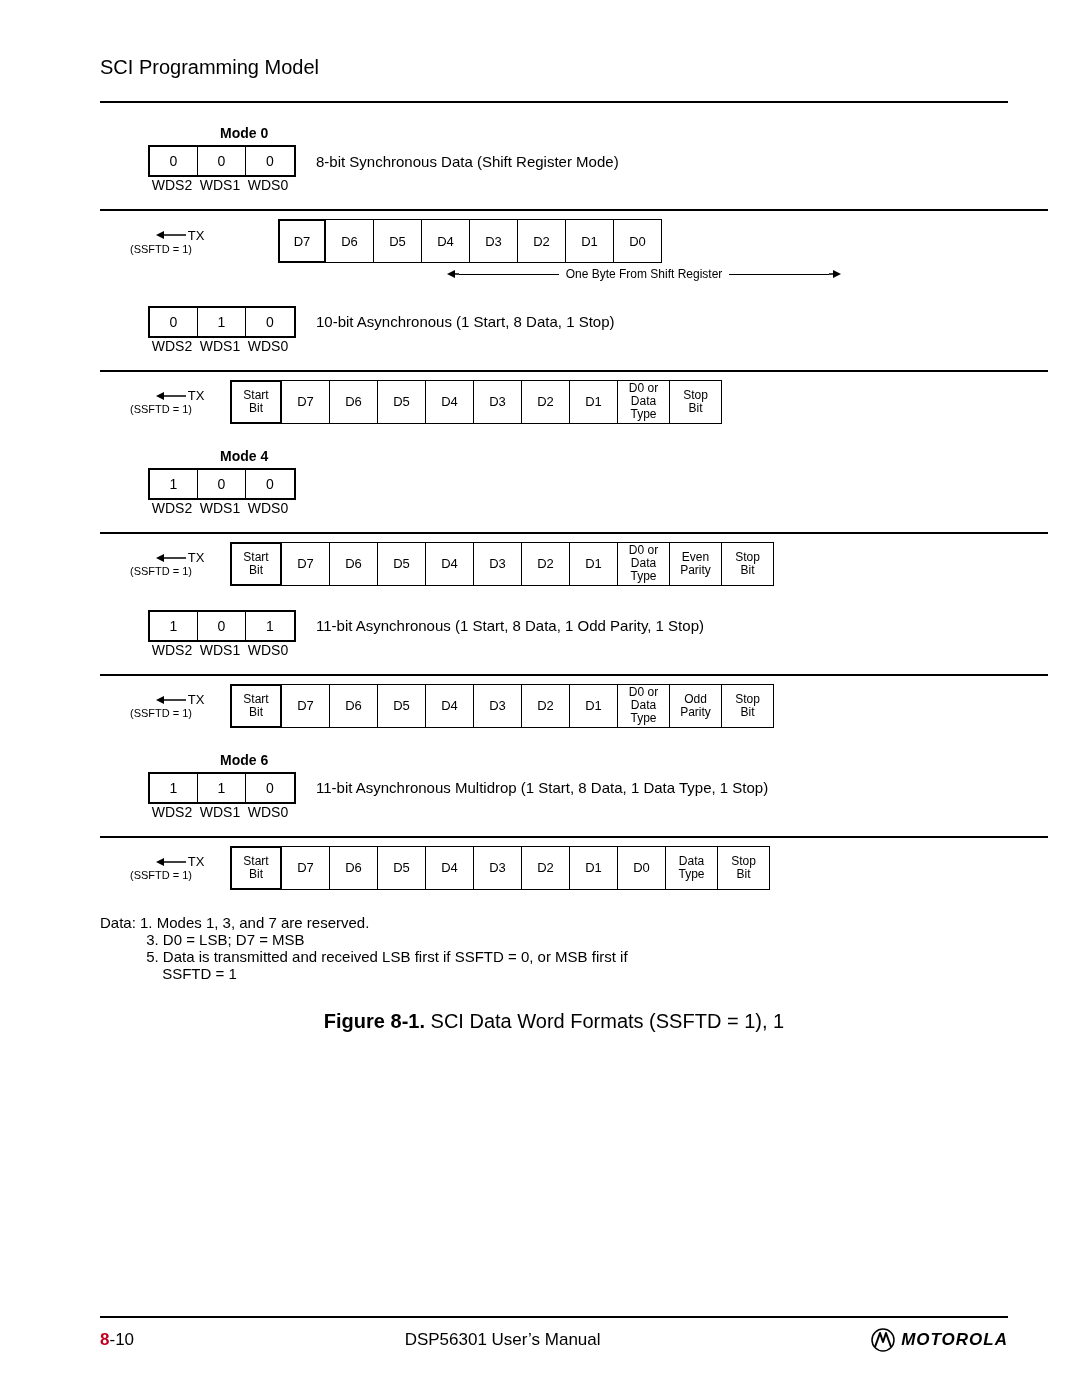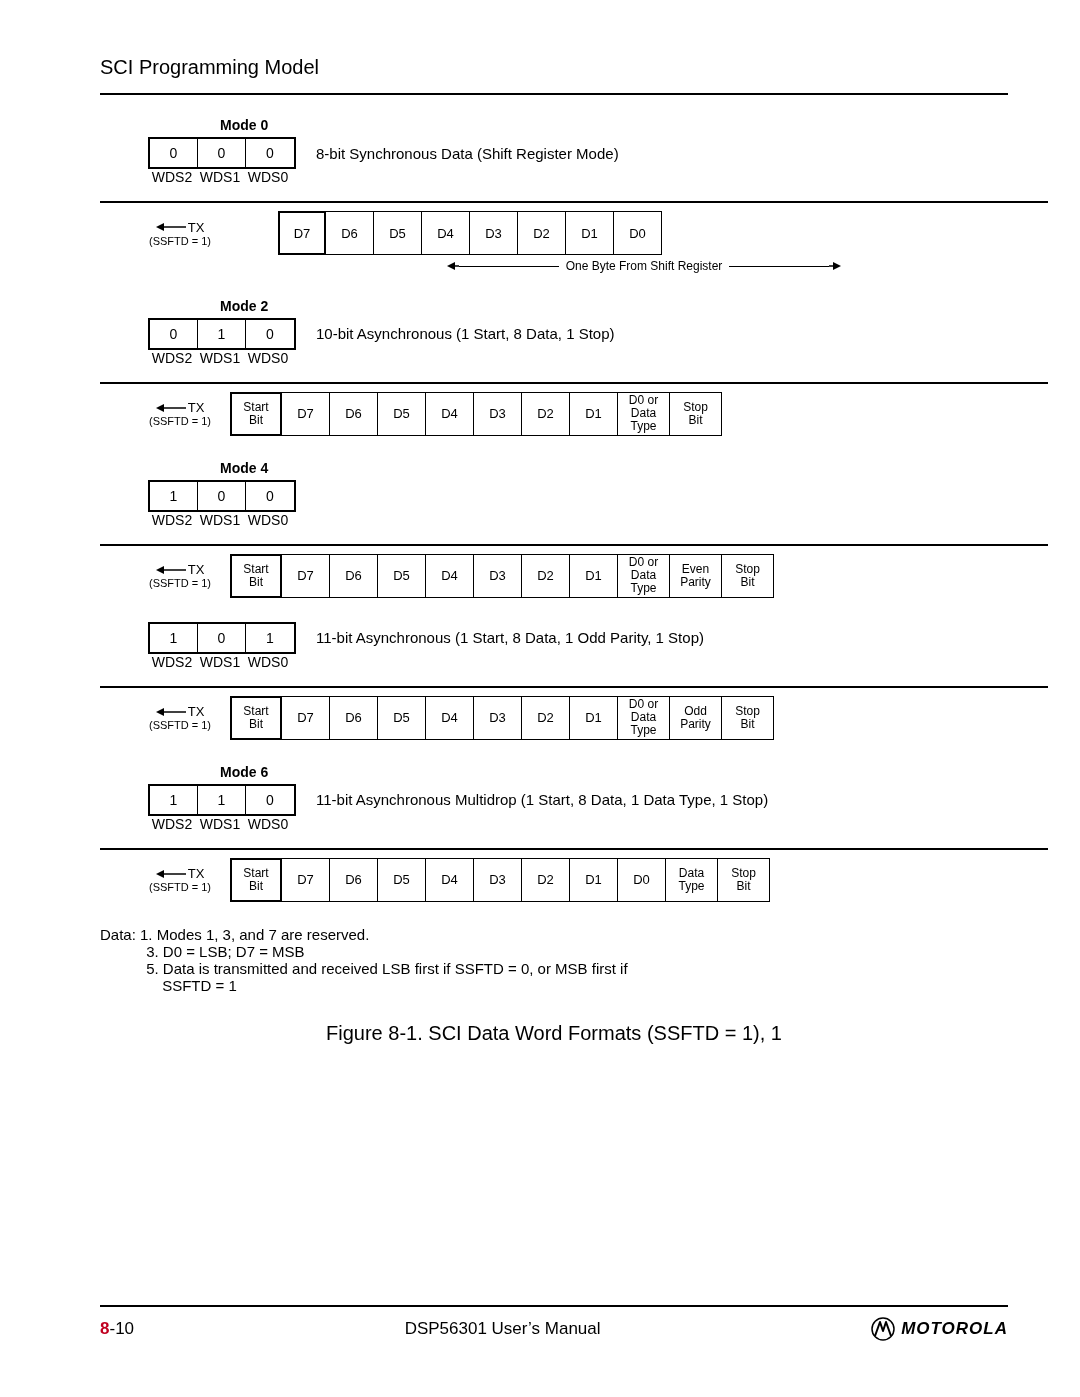--- a/index.html
+++ b/index.html
@@ -1,50 +1,50 @@
 <!DOCTYPE html>
 <html><head>
 <meta charset="utf-8">
 <style>
   html,body{margin:0;padding:0;background:#fff;color:#000;font-family:Arial,Helvetica,sans-serif}
   .page{width:1080px;height:1397px;position:relative;box-sizing:border-box;padding:56px 72px 40px 100px}
-  .sect-title{font-size:20px;margin-bottom:14px}
+  .sect-title{font-size:20px;margin-bottom:22px}
   .hrule{height:2px;background:#000;margin-bottom:22px}
   .figure-area{position:relative}
   .mode-block{margin-bottom:24px}
   .mode-label{font-size:14px;font-weight:bold;margin-left:120px;margin-bottom:4px}
   .wds-line{display:flex;align-items:center;gap:20px;margin-left:48px}
   .wds-box{display:flex;border:2px solid #000}
   .wds-cell{width:48px;height:28px;box-sizing:border-box;border-right:1px solid #000;display:flex;align-items:center;justify-content:center;font-size:14px}
   .wds-cell:last-child{border-right:none}
   .wds-labels{display:flex;margin-left:48px;font-size:14px}
   .wds-lab{width:48px;text-align:center}
   .mode-desc{font-size:15px;font-family:Arial}
   .frame-wrap{margin-top:16px;position:relative}
   .long-rule{height:2px;background:#000;margin-left:0;margin-right:-40px}
   .frame-row{display:flex;align-items:center;margin-top:8px;margin-left:30px}
-  .tx-col{width:100px;font-size:13px;text-align:center}
+  .tx-col{width:100px;font-size:13px;text-align:left}
   .tx-arrow{display:flex;align-items:center;justify-content:center;gap:2px}
   .arrow-left svg{display:block}
   .tx-text{font-size:13px}
   .ss{font-size:11px}
   .frame-box{display:flex}
   .fcell{box-sizing:border-box;border:1px solid #000;display:flex;flex-direction:column;align-items:center;justify-content:center;text-align:center;font-size:13px;padding:2px 4px}
   .fcell.bold{border-width:2px}
   .fcell.w{width:48px;height:44px}
   .fcell.w2{width:52px;height:44px}
   .fcell .l{font-size:12px;line-height:13px}
   .underspan{font-size:12px;text-align:center;margin-top:4px;margin-left:180px}
   .underspan .line{height:1px;background:#000;display:inline-block;vertical-align:middle}
   .underspan .arr{display:inline-block;vertical-align:middle}
   .notes{display:flex;gap:40px;font-size:15px;margin-top:6px}
   .notes .col{}
   .fig-cap{text-align:center;font-size:20px;margin-top:28px}
-  .fig-cap .b{font-weight:normal}
-  .footer{position:absolute;left:100px;right:72px;bottom:56px}
+  .fig-cap .b{font-weight:bold}
+  .footer{position:absolute;left:100px;right:72px;bottom:45px}
   .frule{height:2px;background:#000;margin-bottom:10px}
   .fline{display:flex;align-items:center;justify-content:space-between;font-size:17px}
   .pgno .r{color:#c00020;font-weight:bold}
   .moto{display:flex;align-items:center;gap:6px;font-weight:bold;font-style:italic;letter-spacing:1px}
   .moto svg{display:block}
 </style>
 </head>
 <body>
 
 <div class="page">
@@ -98,21 +98,20 @@
           <div class="underspan"><span class="arr"><svg width="12" height="10" viewBox="0 0 12 10">
                 <line x1="2" y1="5" x2="12" y2="5" stroke="#000" stroke-width="1.5"></line>
                 <polygon points="0,5 8,1 8,9" fill="#000"></polygon>
               </svg></span><span class="line" style="width:100px"></span>&nbsp;&nbsp;One Byte From Shift Register&nbsp;&nbsp;<span class="line" style="width:100px"></span><span class="arr"><svg width="12" height="10" viewBox="0 0 12 10">
                 <line x1="0" y1="5" x2="10" y2="5" stroke="#000" stroke-width="1.5"></line>
                 <polygon points="12,5 4,1 4,9" fill="#000"></polygon>
               </svg></span></div>
         </div>
       </div>
       <div class="mode-block">
-        <div class="mode-label">Mode 2</div>
         <div class="wds-line">
           <div class="wds-box">
             <div class="wds-cell">0</div>
             <div class="wds-cell">1</div>
             <div class="wds-cell">0</div>
           </div>
           <div class="mode-desc">10-bit Asynchronous (1 Start, 8 Data, 1 Stop)</div>
         </div>
         <div class="wds-labels">
           <div class="wds-lab">WDS2</div>

